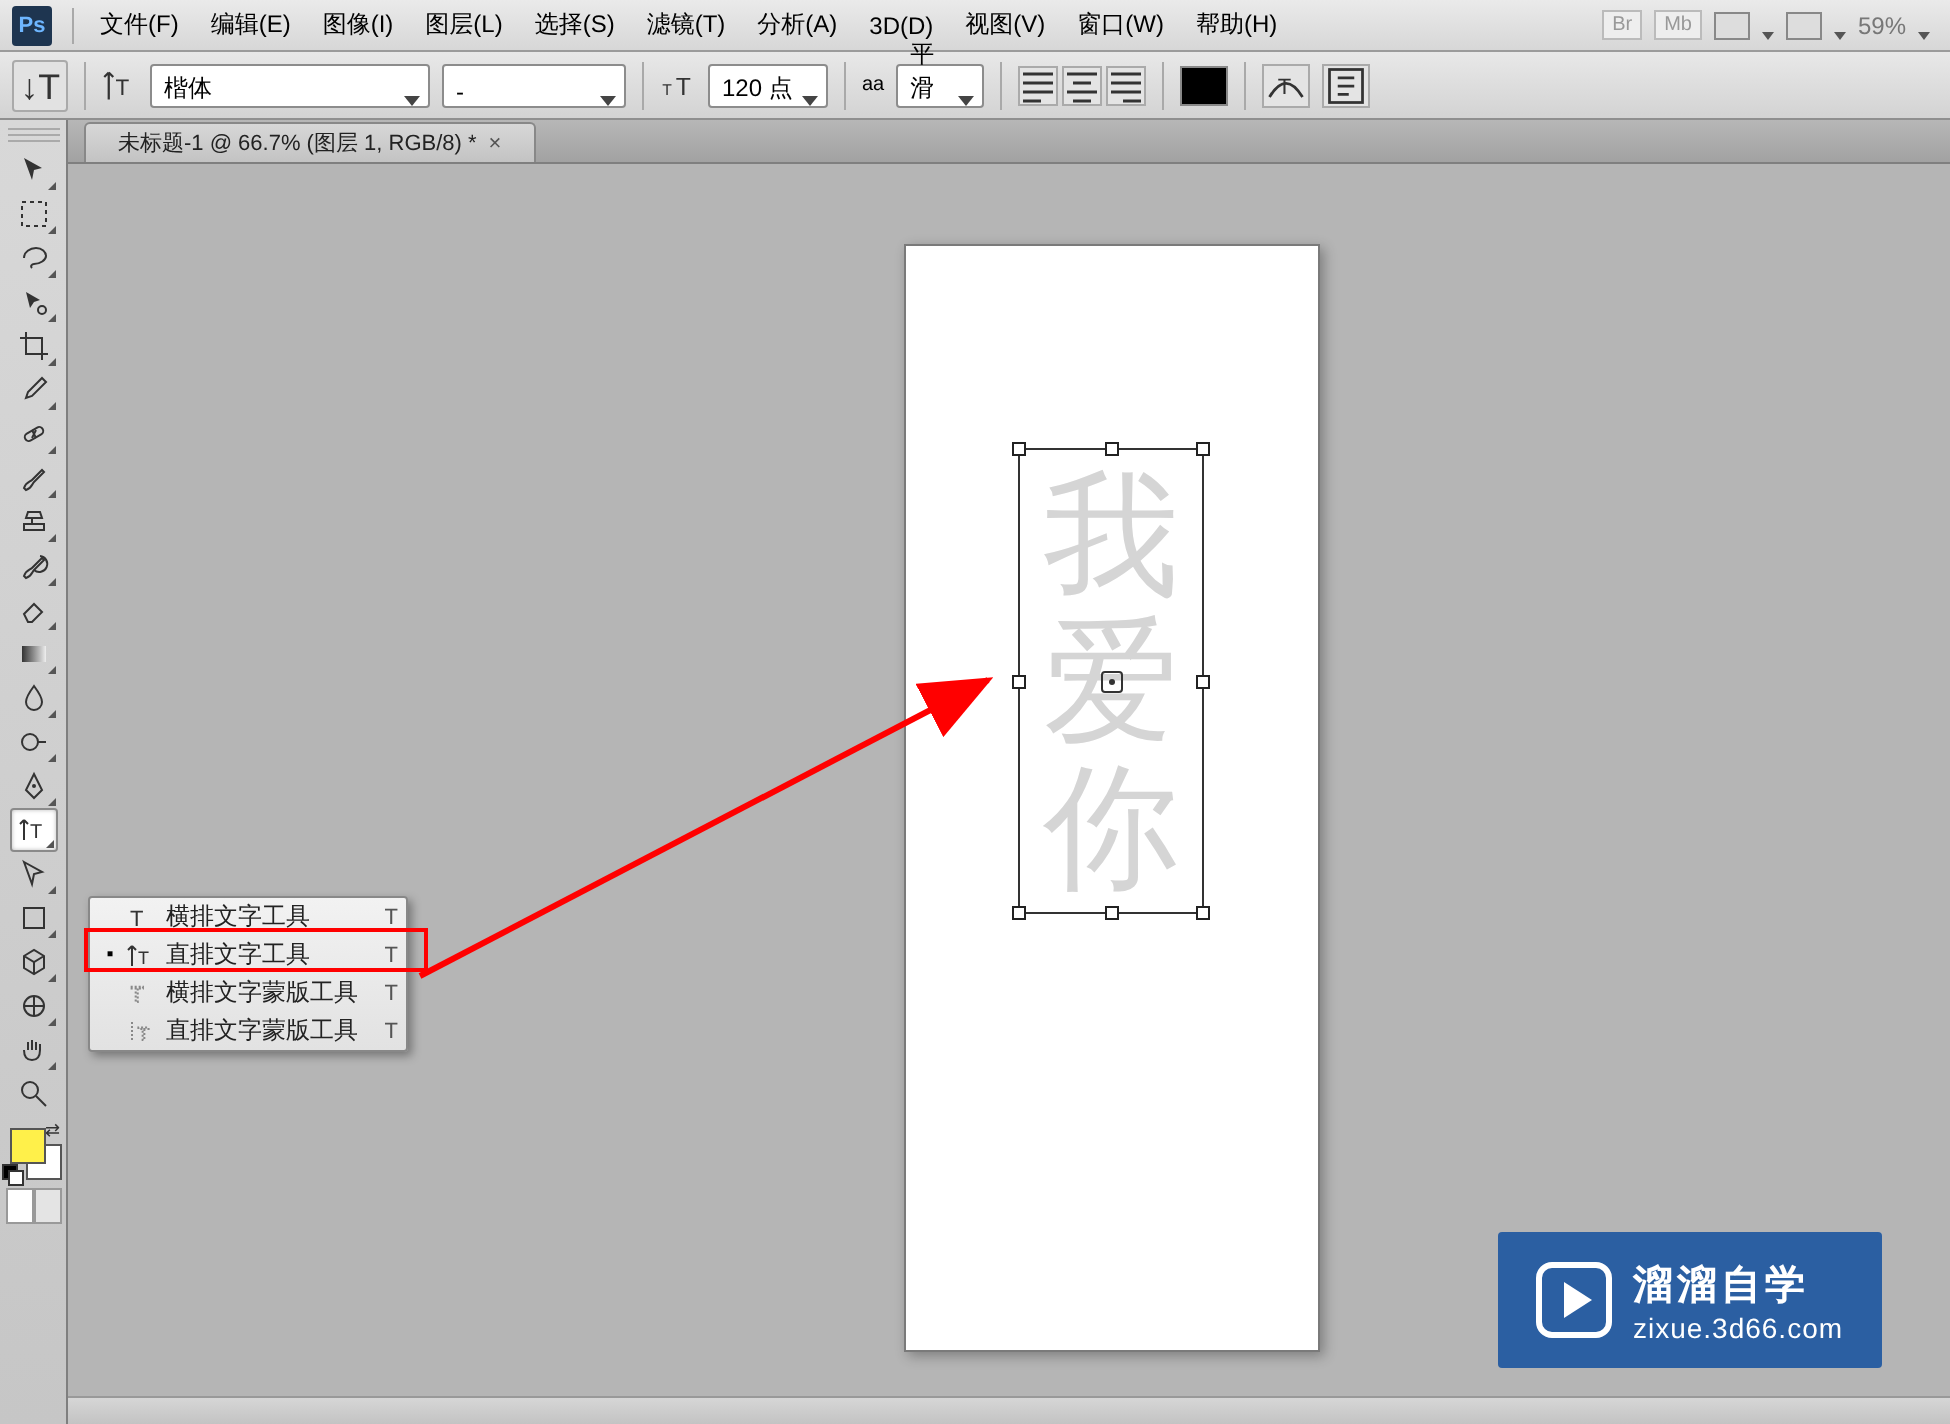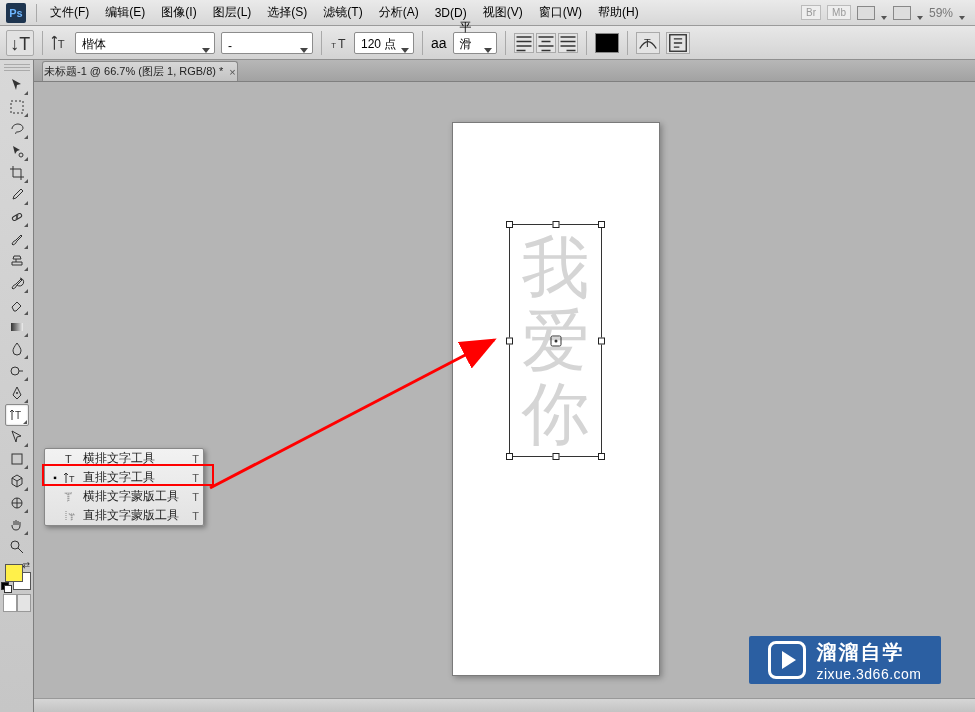--- a/index.html
+++ b/index.html
@@ -43,42 +43,42 @@
   .icon-orient{width:18px;height:18px;display:flex;align-items:center;justify-content:center;font-size:13px;}
   .combo {
     height:22px; border:1px solid #8c8c8c; background:#fff;
     display:flex; align-items:flex-end; justify-content:space-between;
     padding:0 4px 0 6px; border-radius:2px;
   }
   .combo .arrow{width:0;height:0;border-left:4px solid transparent;border-right:4px solid transparent;border-top:5px solid #444;margin-left:4px;}
   .font-combo{width:140px;}
   .style-combo{width:92px;}
   .size-combo{width:60px;}
-  .aa-label{font-size:14px;}
+  .aa-label{font-size:10px;}
   .aa-combo{width:44px;}
   .align-group{display:flex;gap:2px;}
   .align-btn{width:20px;height:20px;border:1px solid #aaa;background:#e4e4e4;display:flex;align-items:center;justify-content:center;}
   .color-swatch{width:24px;height:20px;border:1px solid #888;background:#000;}
   .btn-small{width:24px;height:22px;border:1px solid #aaa;background:#e4e4e4;display:flex;align-items:center;justify-content:center;}
   
   .right-panel-strip{
     position:absolute; top:61px; right:0; width:12px; height:32px;
     background:#707070; border-left:1px solid #5a5a5a;
   }
   .right-panel-strip:before{content:""; position:absolute; left:2px; top:4px; width:8px; height:24px;
     background:repeating-linear-gradient(#9a9a9a 0 3px, transparent 3px 6px);}
   
   .tabstrip{
     position:absolute; top:60px; left:34px; right:0; height:22px;
     background:linear-gradient(#b7b7b7,#a2a2a2);
     border-bottom:1px solid #7f7f7f;
     display:flex; align-items:flex-end; padding-left:8px;
   }
   .doc-tab{
-    height:20px; padding:0 1px; background:linear-gradient(#d7d7d7,#c3c3c3);
+    height:20px; padding:0 16px; background:linear-gradient(#d7d7d7,#c3c3c3);
     border:1px solid #888; border-bottom:none; border-radius:3px 3px 0 0;
     display:flex; align-items:center; gap:6px; font-size:11px; color:#222;
   }
   .doc-tab .close{font-size:11px; color:#555;}
   
   .workspace{
     position:absolute; top:82px; left:34px; right:0; bottom:0;
     background:#b5b5b5;
   }
   .canvas{
@@ -148,21 +148,21 @@
   .flyout .fi .lbl{flex:1;font-size:12px;color:#222;}
   .flyout .fi .shc{width:14px;text-align:right;font-size:11px;color:#555;}
   
   .red-rect{
     position:absolute; z-index:60; border:2px solid #ff0000;
     left:42px; top:464px; width:172px; height:22px;
   }
   .red-arrow{position:absolute;z-index:55;left:206px;top:330px;pointer-events:none;}
   
   .watermark{
-    position:absolute; right:34px; bottom:28px; width:192px; height:48px;
+    position:absolute; right:34px; bottom:28px; width:192px; height:68px;
     background:#2b5fa2; display:flex; align-items:center; justify-content:center; gap:10px;
     border-radius:2px;
   }
   .watermark .play{width:38px;height:38px;border:3px solid #fff;border-radius:8px;display:flex;align-items:center;justify-content:center;}
   .watermark .play:before{content:"";width:0;height:0;border-left:14px solid #fff;border-top:9px solid transparent;border-bottom:9px solid transparent;margin-left:3px;}
   .watermark .txt{color:#fff;display:flex;flex-direction:column;align-items:flex-start;}
   .watermark .txt .t1{font-size:20px;font-weight:bold;letter-spacing:2px;}
   .watermark .txt .t2{font-size:14px;letter-spacing:0.5px;}
   
   .bottom-scroll{

